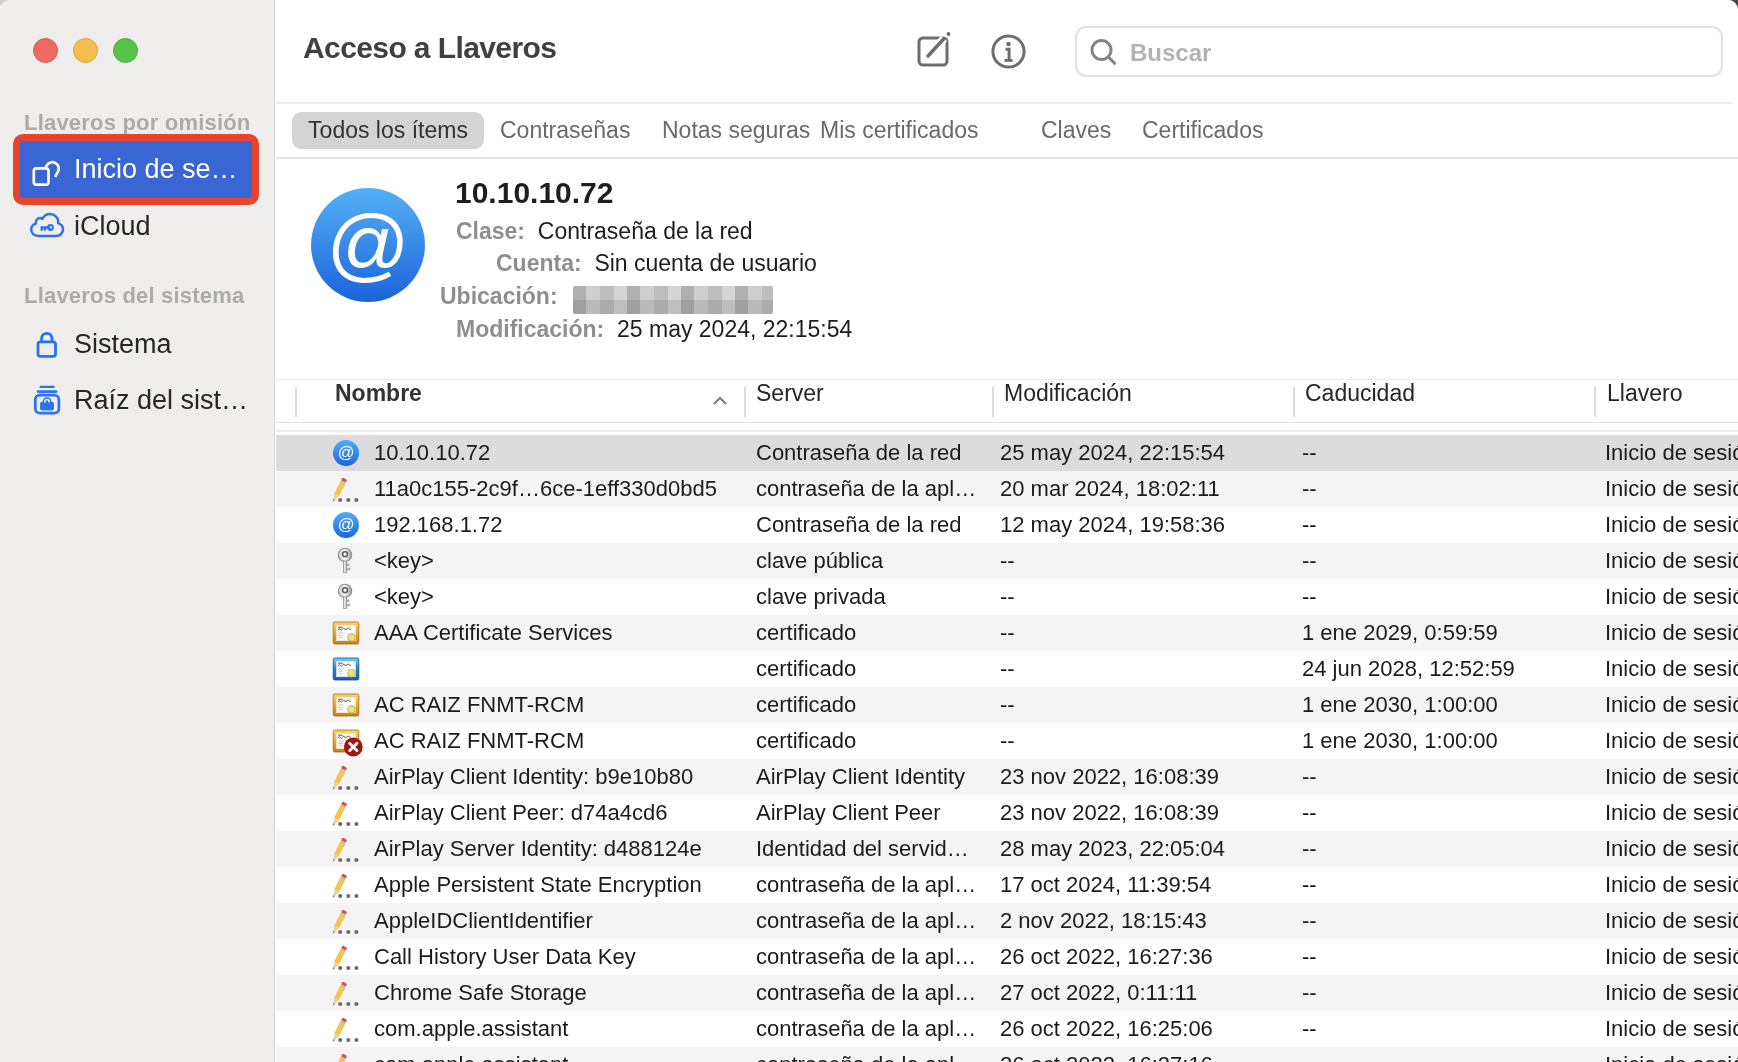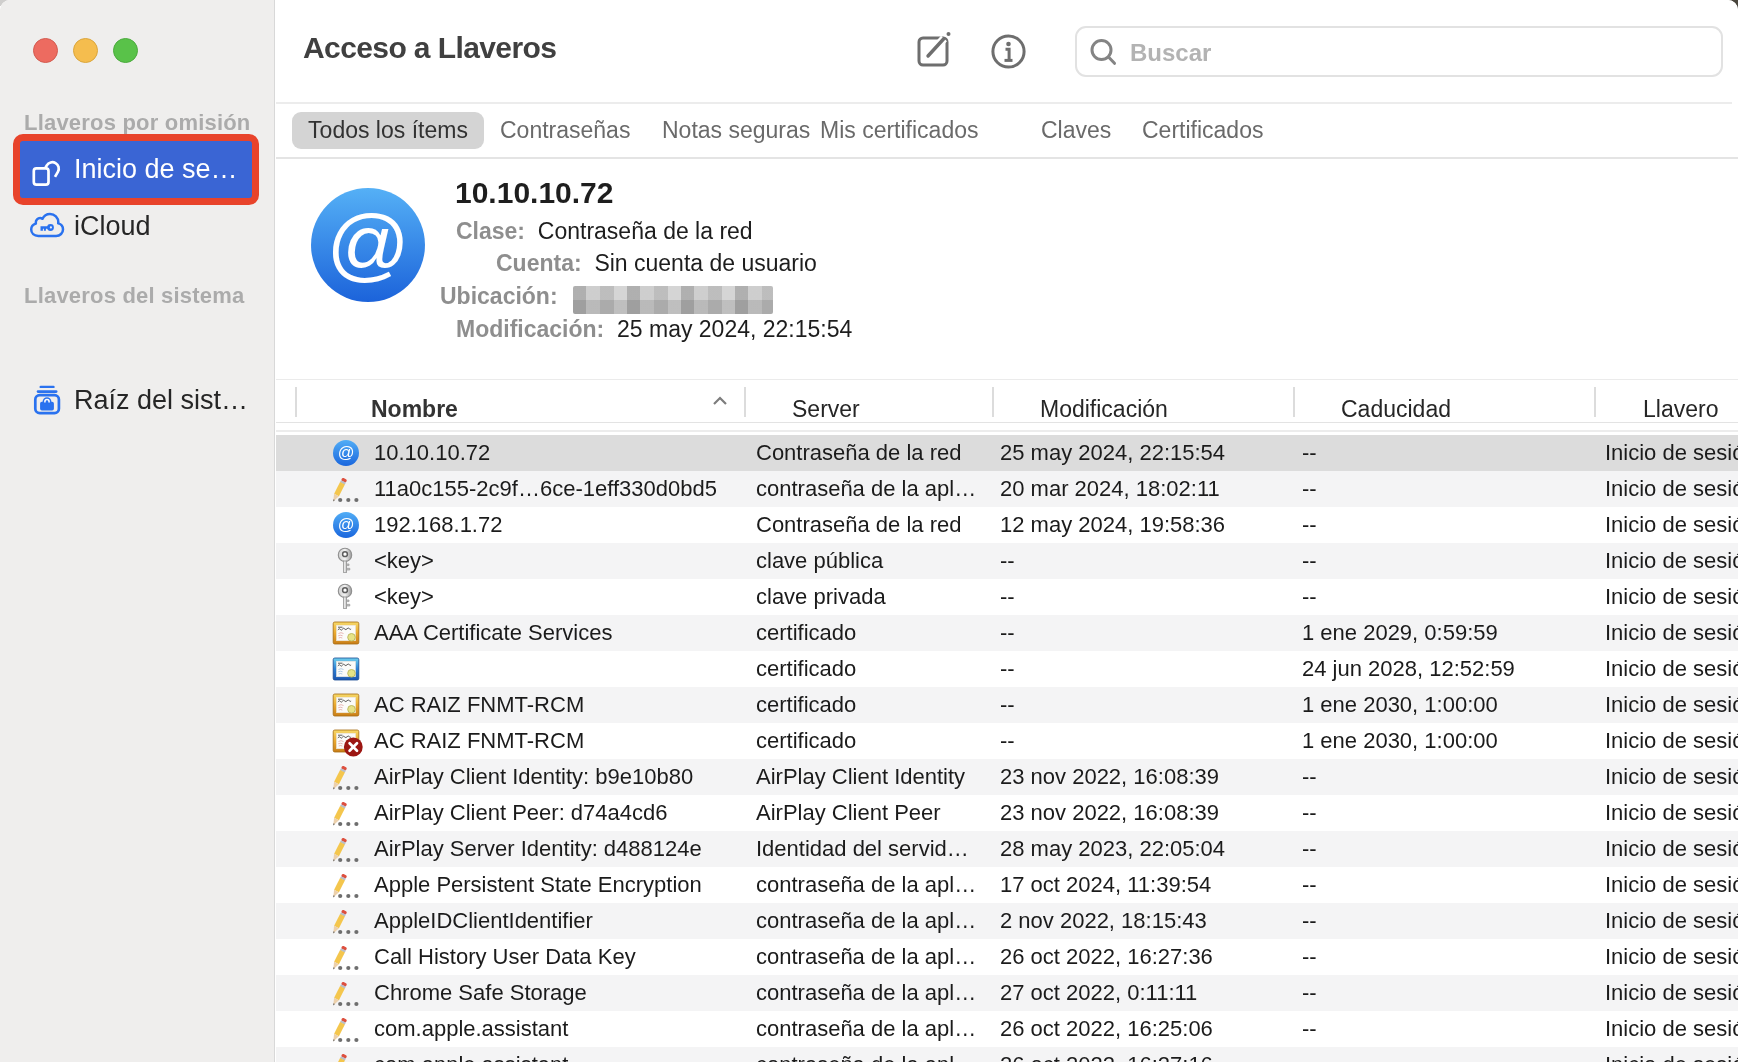--- a/index.html
+++ b/index.html
@@ -29,21 +29,21 @@
 .dl b { color:#8e8e8e; }
 .dl span { color:#1d1d1d; }
 #blur { position:absolute; left:297px; top:286px; width:200px; height:28px;
  background:
   repeating-linear-gradient(90deg, rgba(150,150,150,.55) 0 13px, rgba(205,205,205,.45) 13px 27px, rgba(172,172,172,.5) 27px 41px, rgba(222,222,222,.4) 41px 54px),
   repeating-linear-gradient(0deg, #aaaaaa 0 14px, #cfcfcf 14px 28px);
  border-radius:2px; }
 
 #thead { position:absolute; left:0; top:379px; width:1462px; height:44px; border-top:1.5px solid #ebebeb; border-bottom:1.5px solid #e3e3e3; font-size:23px; color:#262626; }
 #thead .sep { position:absolute; top:7px; height:30px; width:1.5px; background:#dcdcdc; }
-#thead span { position:absolute; top:16px;margin-left:36px; }
+#thead span { position:absolute; top:0; }
 
 .row { position:absolute; left:0px; width:1462px; height:36px; font-size:22px; color:#1b1b1b; white-space:nowrap; }
 .row.alt { background:#f4f4f5; }
 .row.sel { background:#dcdcdc; }
 .row span { position:absolute; top:5px; }
 .icw { left:56px; width:28px; top:4px !important; }
 .c-name { left:98px; }
 .c-clase { left:480px; }
 .c-mod { left:724px; }
 .c-cad { left:1026px; }
@@ -73,20 +73,29 @@
           <svg width="36" height="28" viewBox="0 0 36 28">
             <path d="M9.3 23.9 C5.1 23.9 2.2 21.2 2.2 17.6 C2.2 14.7 4.1 12.3 6.9 11.6 C6.8 11.2 6.8 10.8 6.8 10.4 C6.8 8 8.7 6.1 11.1 6.1 C12 6.1 12.8 6.4 13.5 6.8 C14.8 3.9 17.7 1.9 21 1.9 C25.6 1.9 29.3 5.6 29.3 10.2 C29.3 10.6 29.3 11 29.2 11.4 C32 12 34 14.5 34 17.5 C34 21 31.2 23.9 27.1 23.9 Z" fill="none" stroke="#2a72ef" stroke-width="2.5" stroke-linejoin="round"></path>
             <circle cx="21.5" cy="15.5" r="3.4" fill="#2a72ef"></circle>
             <circle cx="21.9" cy="15.4" r="1.1" fill="#eff0f2"></circle>
             <path d="M11.5 14.2 h7.5 v2.6 h-2.1 v2 h-2 v-2 h-1 v2 h-2.4 Z" fill="#2a72ef"></path>
           </svg>
         </span>
     <span style="color:#262626;">iCloud</span>
   </div>
   <div class="hdr" style="top:283px;">Llaveros del sistema</div>
+  <div class="srow" style="top:316px;">
+    <span class="sic">
+          <svg width="34" height="34" viewBox="0 0 34 34">
+            <rect x="8" y="14.8" width="17.5" height="14.5" rx="2.4" fill="none" stroke="#2a72ef" stroke-width="2.8"></rect>
+            <path d="M11.6 14.8 L11.6 11.5 A5.2 5.2 0 0 1 22 11.5 L22 14.8" fill="none" stroke="#2a72ef" stroke-width="2.8"></path>
+          </svg>
+        </span>
+    <span>Sistema</span>
+  </div>
   <div class="srow" style="top:372px;align-items:center;">
     <span class="sic">
           <svg width="34" height="34" viewBox="0 0 34 34">
             <path d="M10.7 3.9 h12.8" stroke="#2a72ef" stroke-width="2.4" stroke-linecap="round"></path>
             <path d="M8 8.6 h18.2" stroke="#2a72ef" stroke-width="2.6" stroke-linecap="round"></path>
             <rect x="5.3" y="12.1" width="23.6" height="18" rx="4.4" fill="none" stroke="#2a72ef" stroke-width="2.7"></rect>
             <path d="M13.4 20 L13.4 18.6 A3.6 3.6 0 0 1 20.6 18.6 L20.6 20 Z M11.9 19.6 h10.2 a1 1 0 0 1 1 1 v5.2 a1 1 0 0 1 -1 1 h-10.2 a1 1 0 0 1 -1 -1 v-5.2 a1 1 0 0 1 1 -1 Z" fill="#2a72ef" stroke="#2a72ef" stroke-width="1.6"></path>
             <path d="M14.9 19.5 L14.9 18.7 A2.1 2.1 0 0 1 19.1 18.7 L19.1 19.5" fill="none" stroke="#fff" stroke-width="1.5"></path>
           </svg>
         </span>

